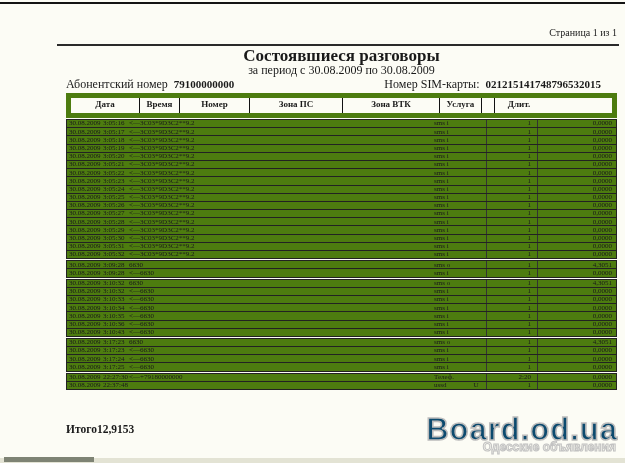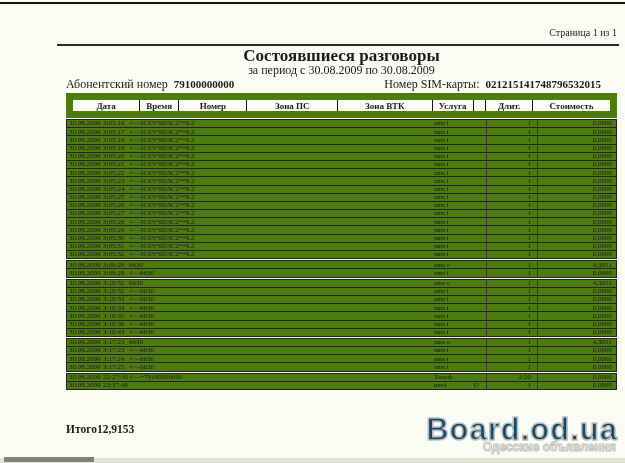--- a/index.html
+++ b/index.html
@@ -13,21 +13,21 @@
   .top-line{top:2px;left:0;width:625px;height:2px;background:#141414;}
   .page-num{top:27px;right:8px;font-size:10px;}
   .hrule{top:44px;left:57px;width:562px;height:1.5px;background:#2a2a2a;}
   .title{top:46px;left:66px;width:551px;text-align:center;font-size:17px;font-weight:bold;}
   .subtitle{top:63px;left:66px;width:551px;text-align:center;font-size:12px;}
   .acct{top:77px;left:66px;width:551px;display:flex;justify-content:space-between;align-items:baseline;font-size:12px;}
   .acct .num{font-weight:bold;font-size:11px;margin-left:6px;}
   .acct .sim-wrap{margin-right:16px;}
   
   .thead{top:93px;left:66px;width:551px;height:25px;display:flex;
-    border:7px solid #4d7c0f;box-sizing:border-box;background:#fcfcf5;}
+    border:5px solid #4d7c0f;box-sizing:border-box;background:#fcfcf5;}
   .th{box-sizing:border-box;border-right:1px solid #111;text-align:center;
     font-weight:bold;font-size:9px;line-height:10px;padding-top:1px;overflow:hidden;}
   .th:last-child{border-right:none;}
   .th.c0{width:69px}.th.c1{width:40px}.th.c2{width:70px}.th.c3{width:93px}
   .th.c4{width:97px}.th.c5{width:42px}.th.c6{width:13px}.th.c7{width:48px}.th.c8{width:79px}
   
   .tbody{top:120px;left:66px;width:551px;}
   .row{box-sizing:border-box;height:9.2px;border:1px solid #222;margin-top:-1px;
     display:flex;align-items:stretch;font-size:7px;line-height:7.6px;
     white-space:nowrap;background:#4d7c0f;}
@@ -90,24 +90,20 @@
   <div class="th c5">
       <div>Услуга</div>
     </div>
   <div class="th c6">
       <div></div>
     </div>
   <div class="th c7">
       <div>Длит.</div>
       <div>мин:сек</div>
     </div>
-  <div class="th c8">
-      <div>Стоимость</div>
-      <div>руб.</div>
-    </div>
 </div>
 
 <div class="abs tbody">
     <div class="row">
     <span class="c date">30.08.2009</span>
     <span class="c time">3:05:16</span>
     <span class="c num">&lt;—3C03*9D3C2**9.2</span>
     <span class="c svc">sms i</span>
     <span class="c flag"></span>
     <span class="c dur">1</span>

